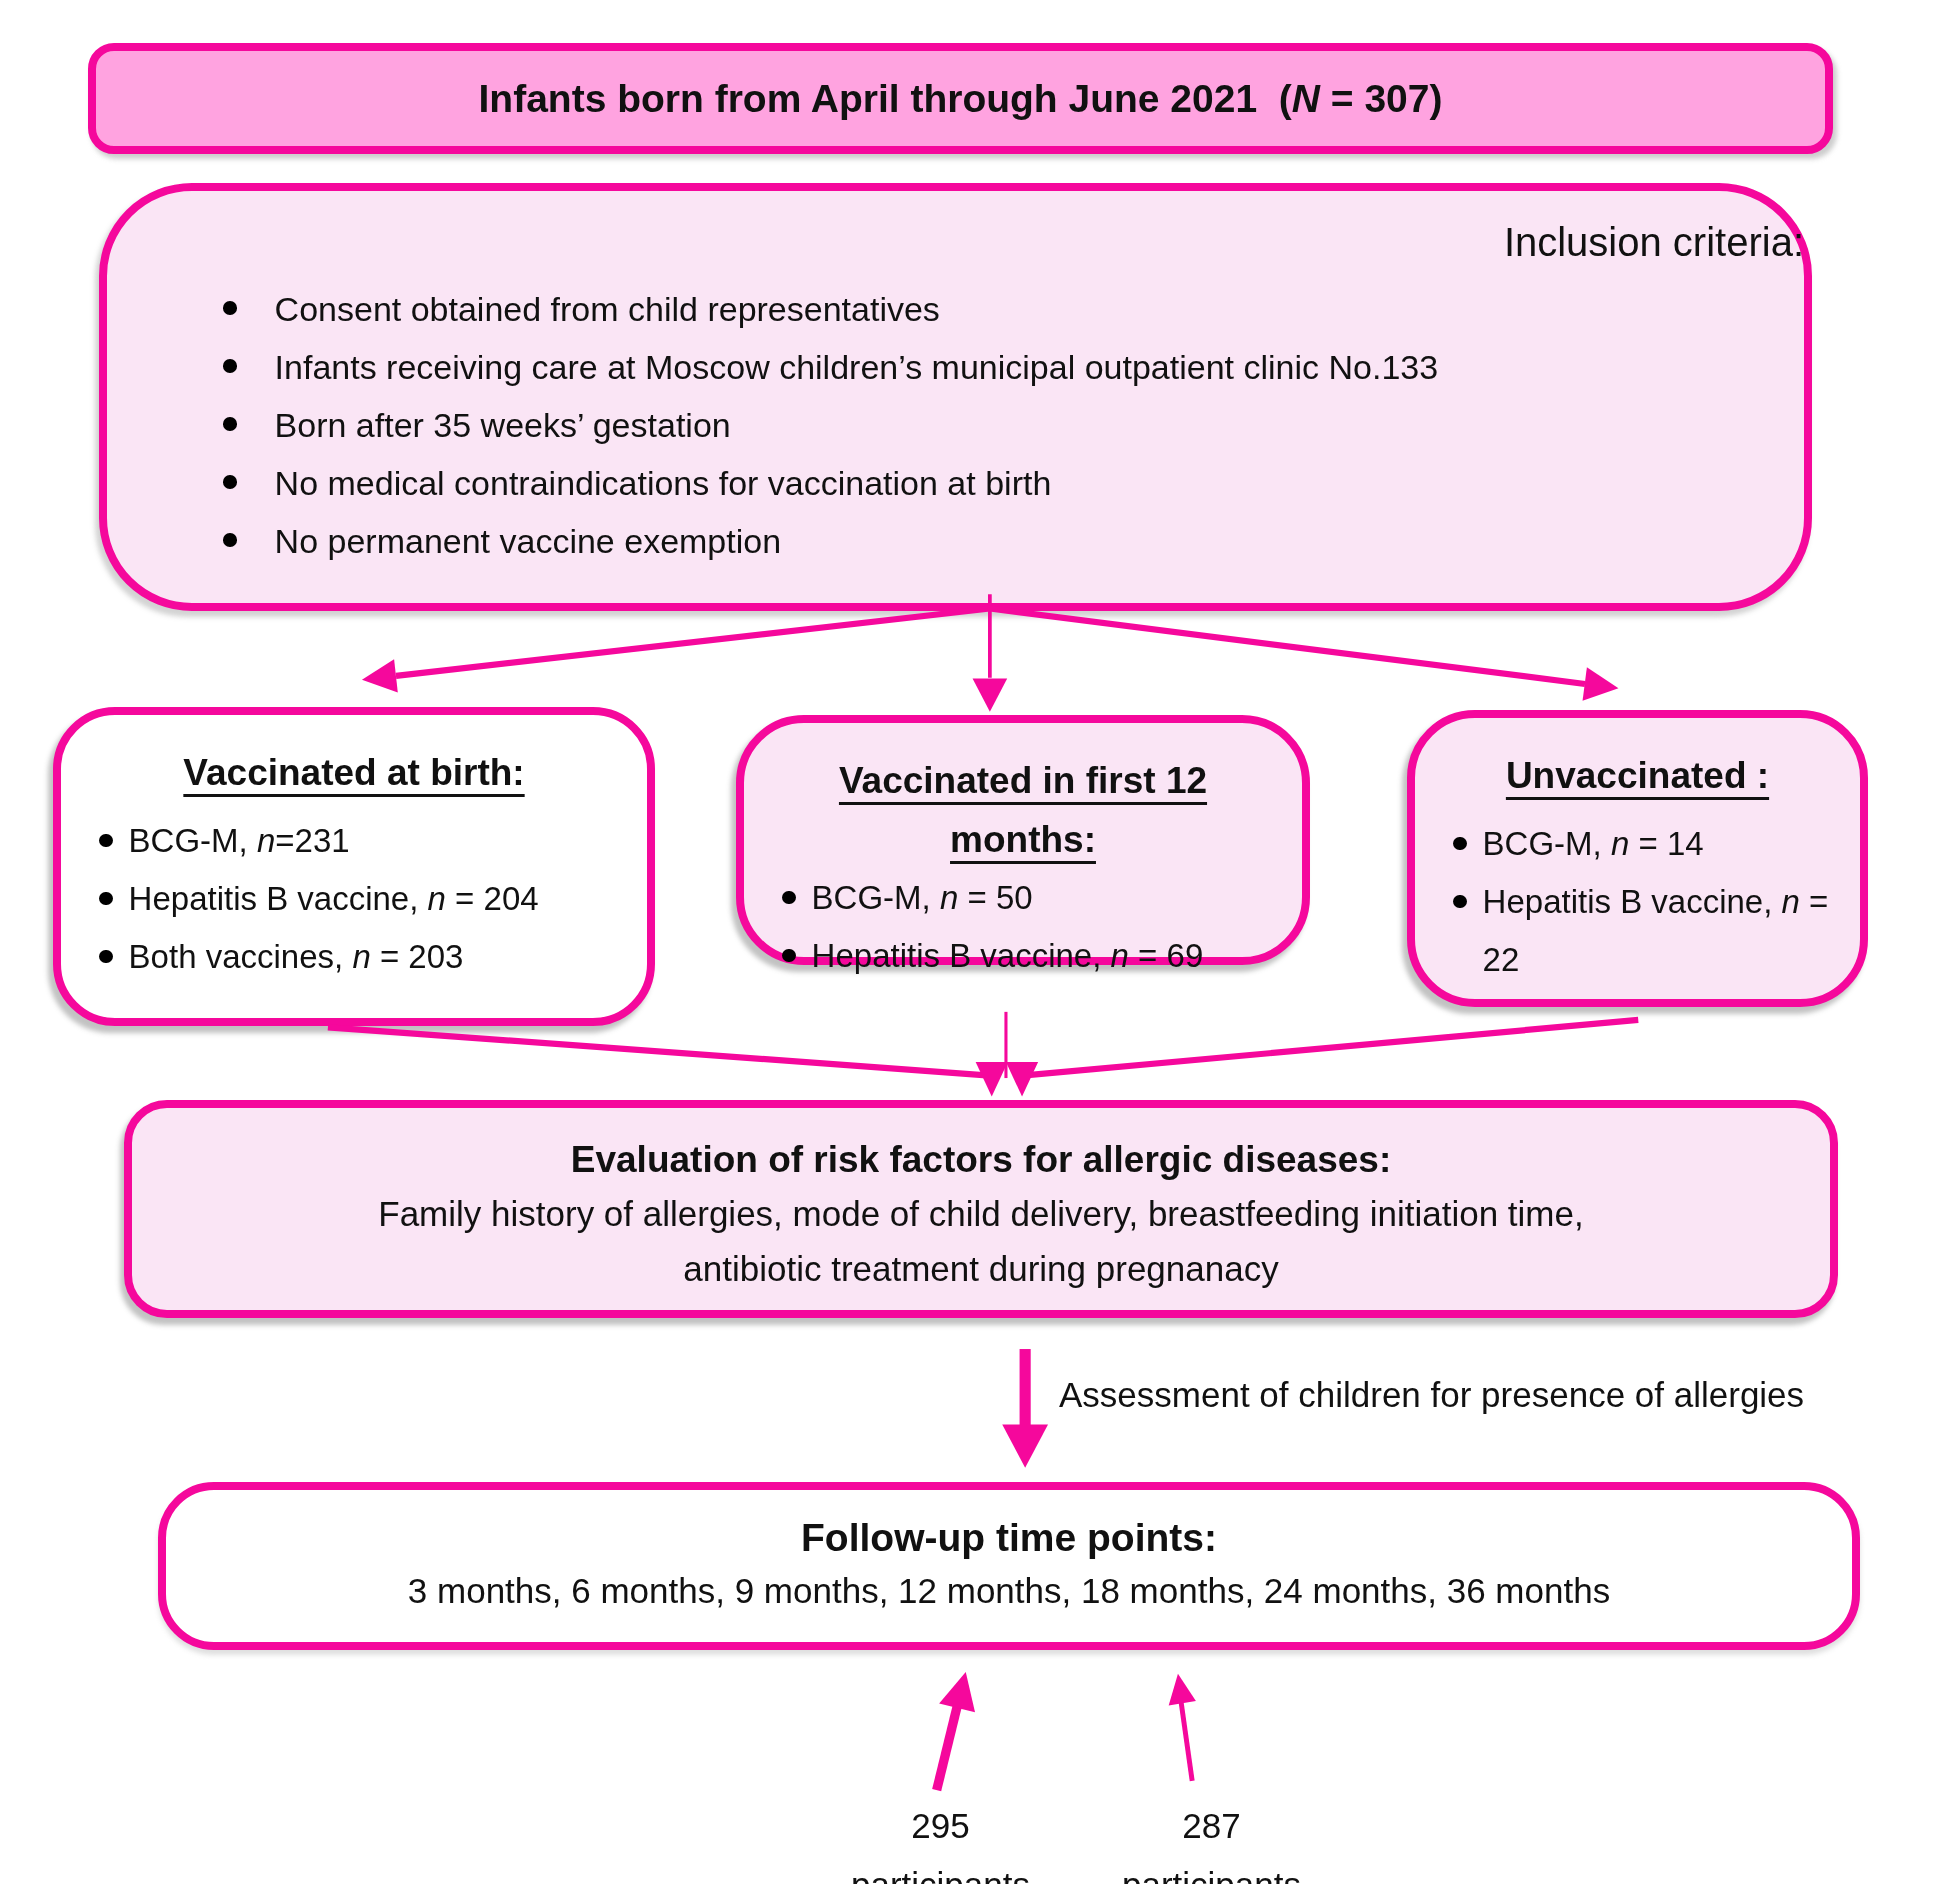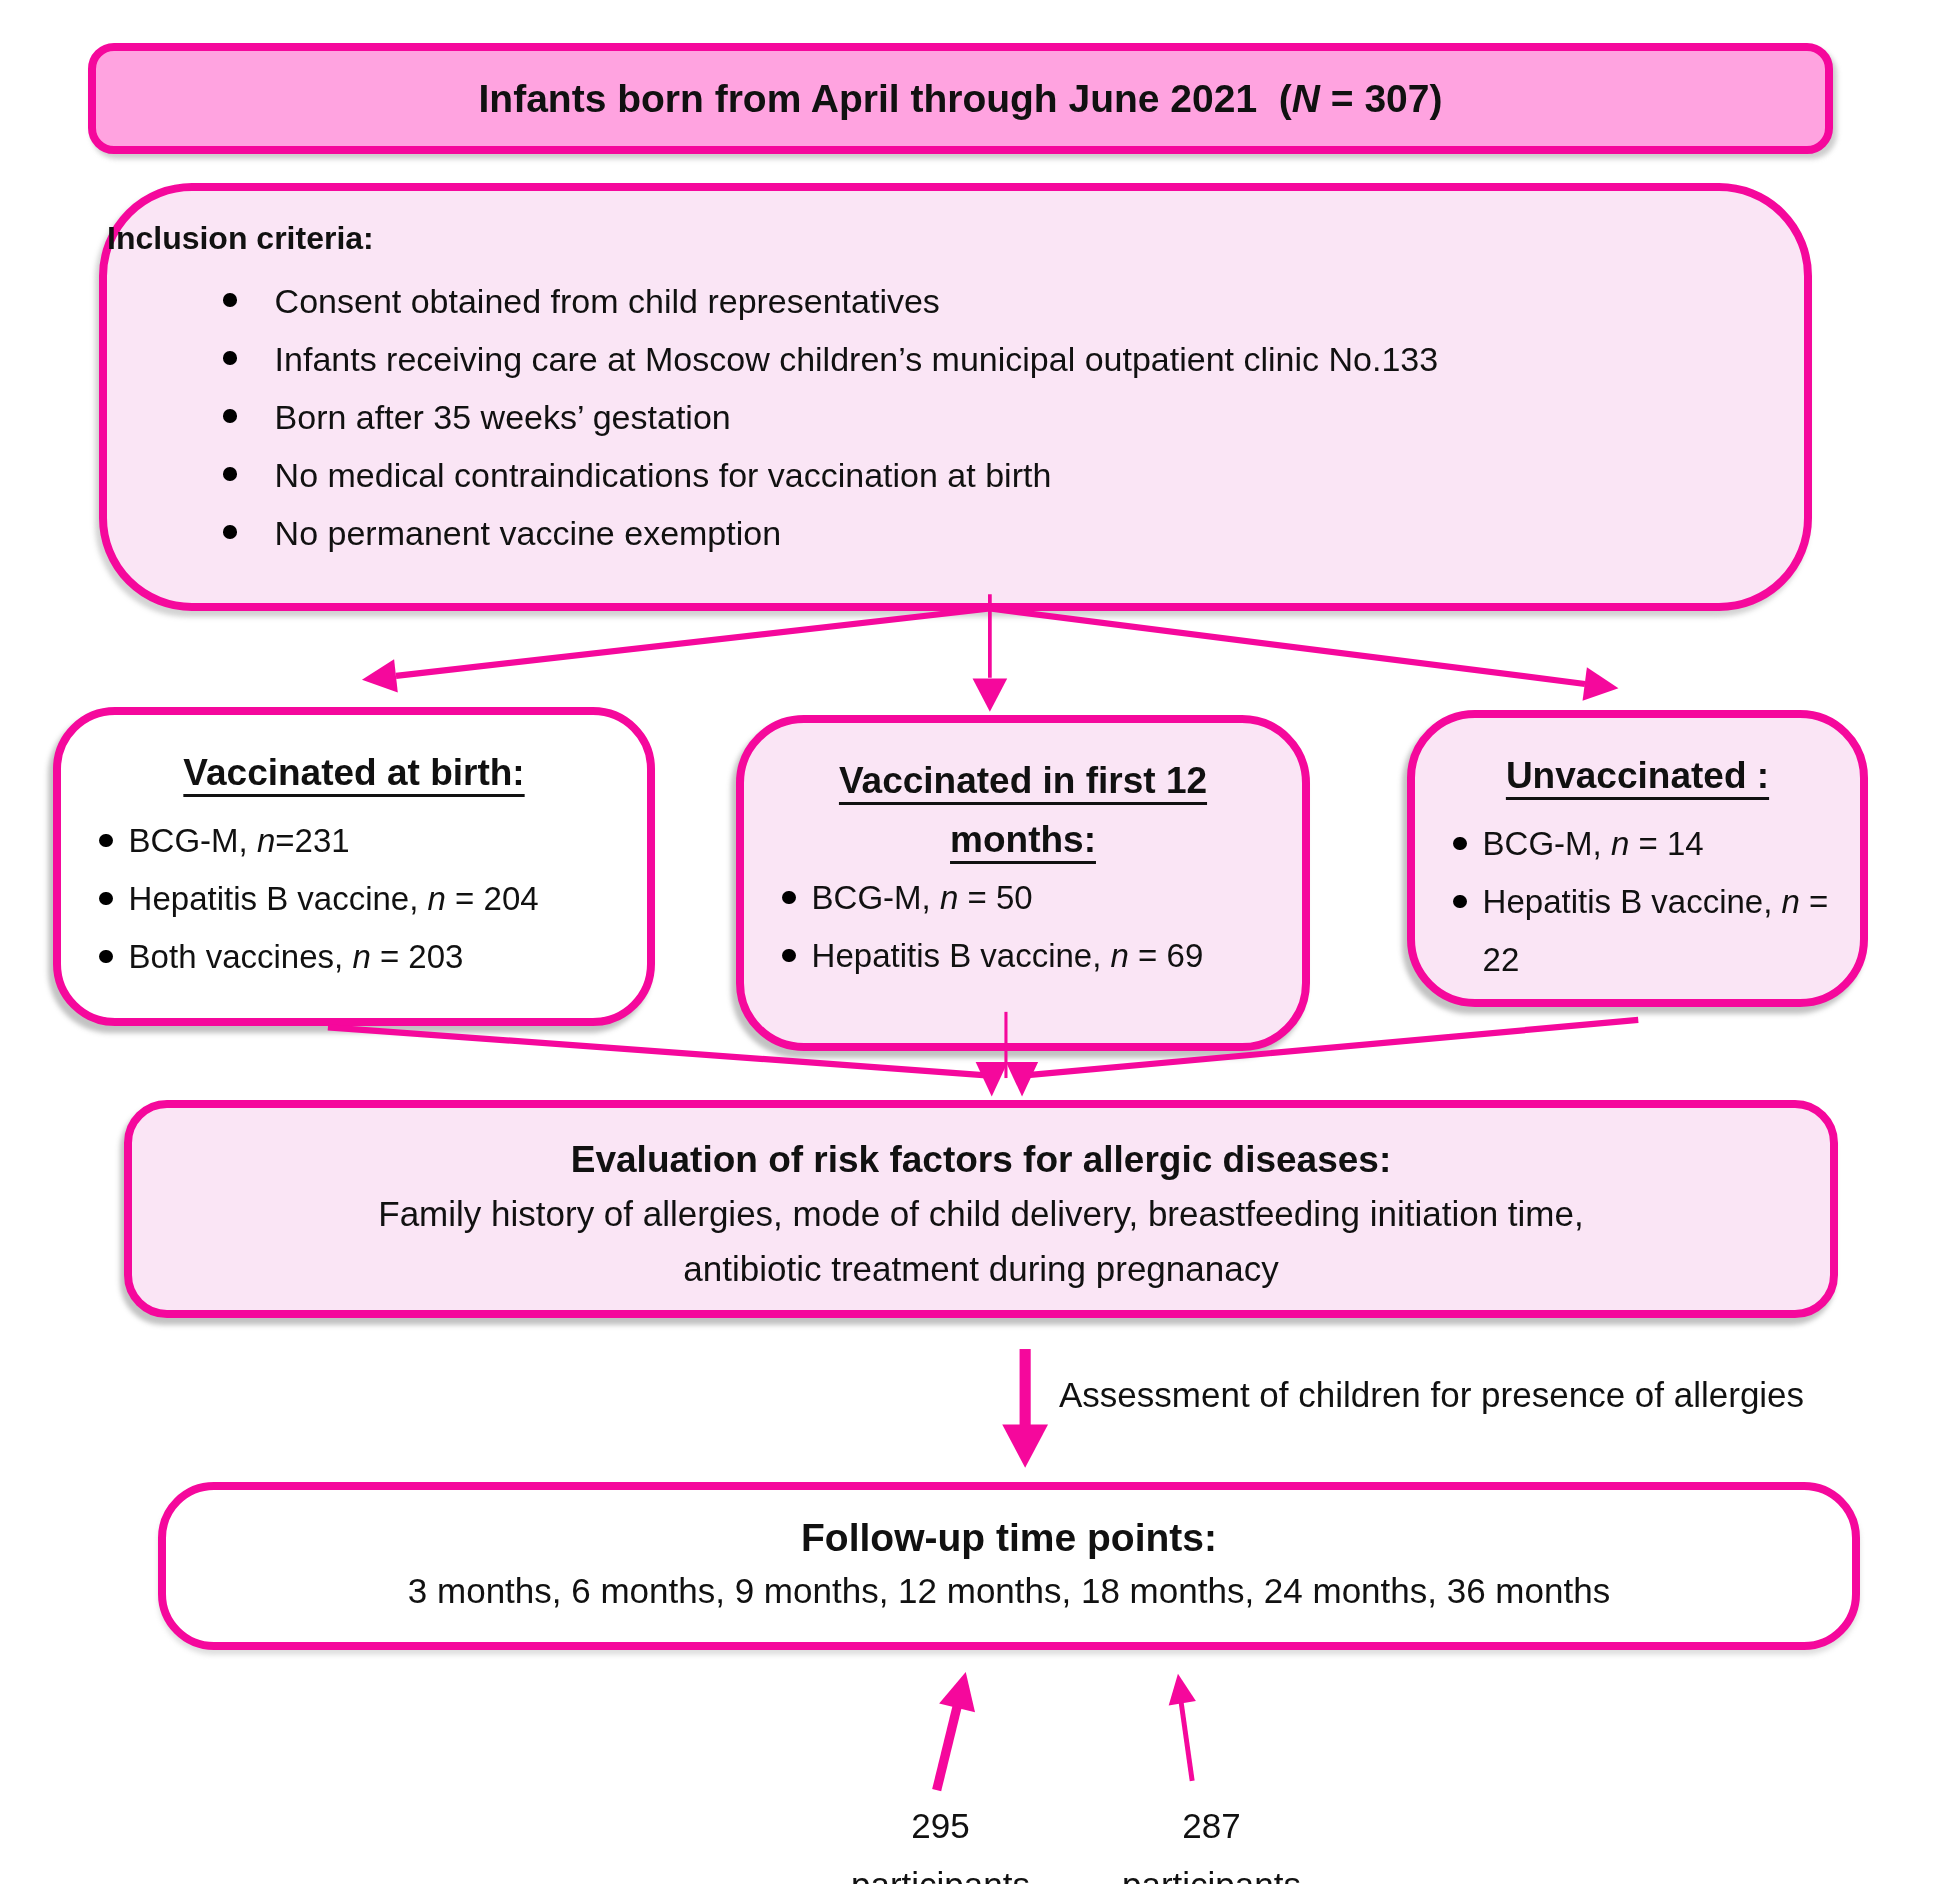--- a/index.html
+++ b/index.html
@@ -14,33 +14,33 @@
   .top-box{
     left:88px;top:12.4px;width:1745px;height:111px;border-radius:26px;background:var(--toppink);
     display:flex;align-items:center;justify-content:center;
     font-size:39px;font-weight:bold;box-shadow:3.1px 5px 5.6px rgba(130,130,130,.40);
   }
   
   .inc-box{
     left:99px;top:152px;width:1713px;height:428px;border-radius:93px;background:var(--litepink);
     box-shadow:-3.1px 5.6px 5.6px rgba(130,130,130,.35);
   }
-  .inc-title{margin-top:28.5px;text-align:left;font-size:32px;font-weight:bold;}
+  .inc-title{margin-top:28.5px;text-align:right;font-size:40px;font-weight:normal;}
   ul{list-style:none;}
   .inc-list{margin:15px 0 0 0;padding:0 25px 0 116px;}
   .inc-list li{display:flex;font-size:34px;}
   .inc-list .t{line-height:58px;}
   .dot{flex:none;width:13.6px;height:13.6px;border-radius:50%;background:#000;margin:21.7px 16px 0 0;}
   .inc-list .dot{margin-right:38px;}
   
   .gbox{position:absolute;box-sizing:border-box;border:8px solid var(--mag);
     border-radius:62px;background:var(--litepink);
     box-shadow:-4.3px 6.2px 5.6px rgba(120,120,120,.45);}
   #gb1{left:53px;top:676px;width:602px;height:319px;background:#ffffff;}
-  #gb2{left:736px;top:684px;width:574px;height:336px;border-radius:68px;}
+  #gb2{left:736px;top:684px;width:574px;height:250px;border-radius:68px;}
   #gb3{left:1407px;top:679px;width:461px;height:297px;border-radius:68px;}
   .gb-title{margin-top:28px;text-align:center;font-size:37px;font-weight:bold;}
   .gb-title .uline{display:block;line-height:59px;text-decoration:underline;
     text-decoration-thickness:3.1px;text-underline-offset:8.7px;}
   .blist{margin:10px 0 0 0;padding:0 15px 0 38px;}
   #gb2 .blist{margin-top:0;}
   .blist li{display:flex;font-size:33px;}
   .blist .t{line-height:58px;}
   .iv{font-style:italic;}
   

